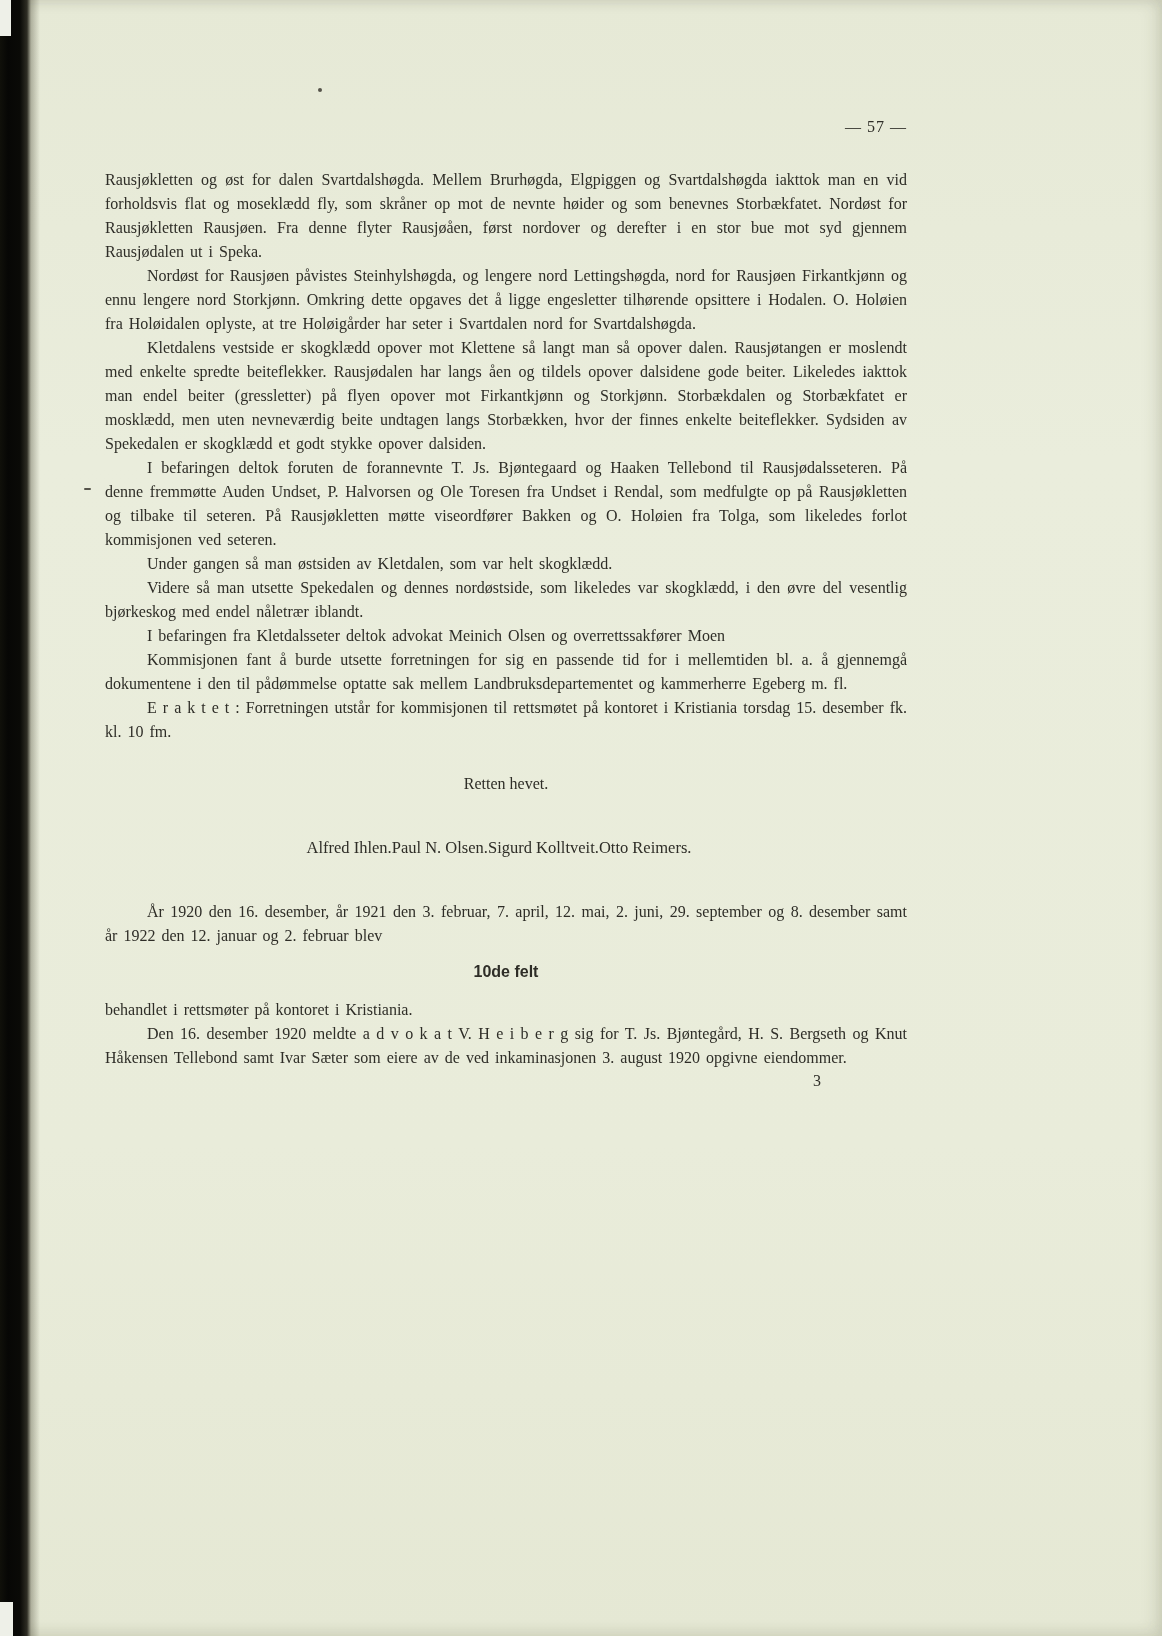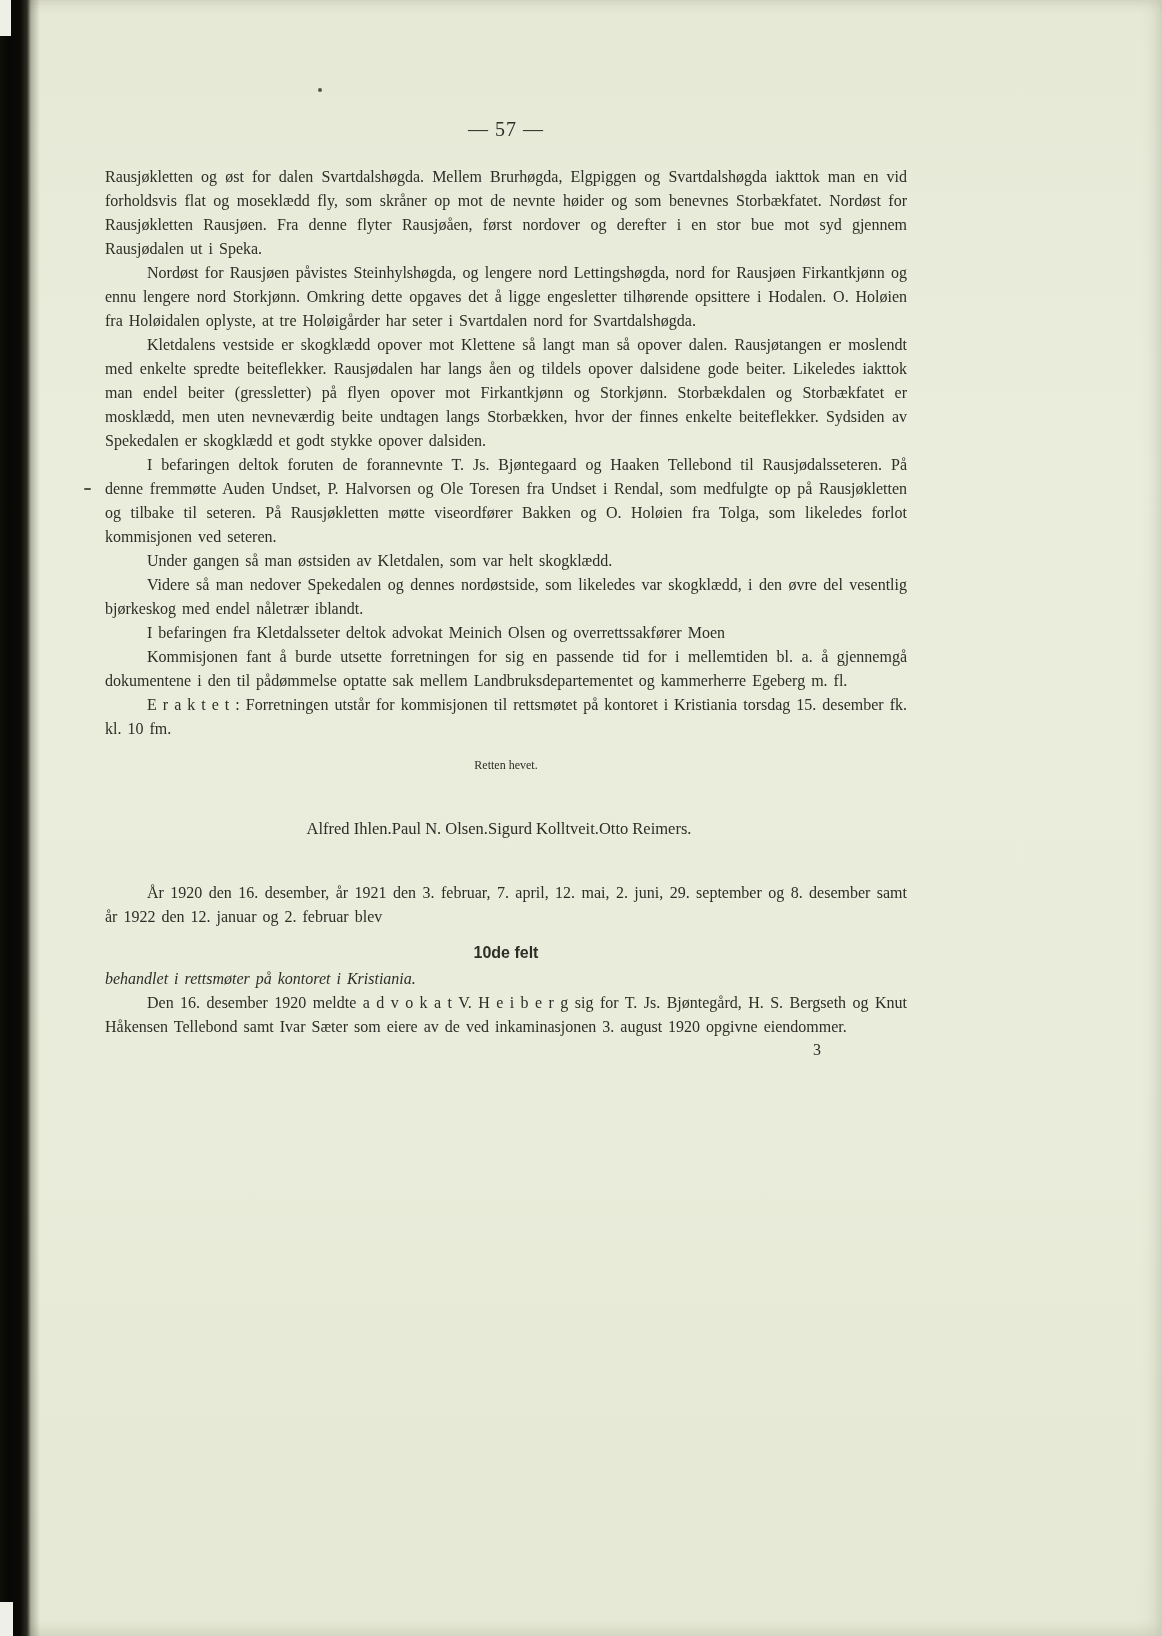--- a/index.html
+++ b/index.html
@@ -24,43 +24,43 @@
   .corner-notch { position: absolute; background: #eef0e8; }
   .notch-top { left: 0; top: 0; width: 11px; height: 36px; }
   .notch-bottom { left: 0; top: 1602px; width: 13px; height: 34px; }
   .speck { position: absolute; background: #55534a; border-radius: 50%; }
   .speck1 { left: 318px; top: 88px; width: 4px; height: 4px; }
   .speck2 { left: 84px; top: 488px; width: 7px; height: 2px; border-radius: 1px; }
   .content {
     position: absolute; left: 105px; top: 118px; width: 802px;
   }
   .page-number-top {
-    text-align: center; font-size: 20px; letter-spacing: 1px; margin-bottom: 24px;
+    text-align: right; font-size: 16px; letter-spacing: 1px; margin-bottom: 32px;
   }
   .para {
     margin: 0; font-size: 16px; line-height: 24px;
     text-align: justify; text-align-last: left;
     word-spacing: 2px;
   }
   .para.indent { text-indent: 42px; }
   .retten-hevet {
-    text-align: center; font-size: 12px; line-height: 24px; margin-top: 12px;
+    text-align: center; font-size: 16px; line-height: 24px; margin-top: 28px;
   }
   .signatures {
     display: flex; justify-content: center;
     padding: 0 58px 0 44px; margin-top: 40px;
     font-size: 16.5px; line-height: 24px;
   }
   .dates-para { margin-top: 40px; }
   .section-heading {
     font-family: "Liberation Sans", "DejaVu Sans", sans-serif;
     font-weight: bold; font-size: 16px; text-align: center;
     margin-top: 14px; line-height: 20px;
   }
-  .closing-first { margin-top: 4px; font-style: italic; }
+  .closing-first { margin-top: 16px; }
   .page-number-bottom {
     text-align: right; padding-right: 86px; margin-top: 2px; font-size: 16px;
   }
 </style>
 </head>
 <body>
 
 <div class="page">
   <div class="scan-edge-left"></div>
   <div class="corner-notch notch-top"></div>
@@ -69,21 +69,21 @@
   <div class="speck speck2"></div>
 
   <div class="content">
     <div class="page-number-top">— 57 —</div>
 
     <p class="para">Rausjøkletten og øst for dalen Svartdalshøgda.  Mellem Brurhøgda, Elgpiggen og Svartdalshøgda iakttok man en vid forholdsvis flat og moseklædd fly, som skråner op mot de nevnte høider og som benevnes Storbækfatet.  Nordøst for Rausjøkletten Rausjøen.  Fra denne flyter Rausjøåen, først nordover og derefter i en stor bue mot syd gjennem Rausjødalen ut i Speka.</p>
     <p class="para indent">Nordøst for Rausjøen påvistes Steinhylshøgda, og lengere nord Lettingshøgda, nord for Rausjøen Firkantkjønn og ennu lengere nord Storkjønn.  Omkring dette opgaves det å ligge engesletter tilhørende opsittere i Hodalen.  O. Holøien fra Holøidalen oplyste, at tre Holøigårder har seter i Svartdalen nord for Svartdalshøgda.</p>
     <p class="para indent">Kletdalens vestside er skogklædd opover mot Klettene så langt man så opover dalen. Rausjøtangen er moslendt med enkelte spredte beiteflekker.  Rausjødalen har langs åen og tildels opover dalsidene gode beiter.  Likeledes iakttok man endel beiter (gressletter) på flyen opover mot Firkantkjønn og Storkjønn.  Storbækdalen og Storbækfatet er mosklædd, men uten nevneværdig beite undtagen langs Storbækken, hvor der finnes enkelte beiteflekker.  Sydsiden av Spekedalen er skogklædd et godt stykke opover dalsiden.</p>
     <p class="para indent">I befaringen deltok foruten de forannevnte T. Js. Bjøntegaard og Haaken Tellebond til Rausjødalsseteren.  På denne fremmøtte Auden Undset, P. Halvorsen og Ole Toresen fra Undset i Rendal, som medfulgte op på Rausjøkletten og tilbake til seteren.  På Rausjøkletten møtte viseordfører Bakken og O. Holøien fra Tolga, som likeledes forlot kommisjonen ved seteren.</p>
     <p class="para indent">Under gangen så man østsiden av Kletdalen, som var helt skogklædd.</p>
-    <p class="para indent">Videre så man nedover Spekedalen og dennes nordøstside, som likeledes var skogklædd, i den øvre del vesentlig bjørkeskog med endel nåletrær iblandt.</p>
+    <p class="para indent">Videre så man utsette Spekedalen og dennes nordøstside, som likeledes var skogklædd, i den øvre del vesentlig bjørkeskog med endel nåletrær iblandt.</p>
     <p class="para indent">I befaringen fra Kletdalsseter deltok advokat Meinich Olsen og overrettssakfører Moen</p>
     <p class="para indent">Kommisjonen fant å burde utsette forretningen for sig en passende tid for i mellemtiden bl. a. å gjennemgå dokumentene i den til pådømmelse optatte sak mellem Landbruksdepartementet og kammerherre Egeberg m. fl.</p>
     <p class="para indent">E r a k t e t :   Forretningen utstår for kommisjonen til rettsmøtet på kontoret i Kristiania torsdag 15. desember fk. kl. 10 fm.</p>
 
     <div class="retten-hevet">Retten hevet.</div>
 
     <div class="signatures">
       <span>Alfred Ihlen.</span>
       <span>Paul N. Olsen.</span>
       <span>Sigurd Kolltveit.</span>

